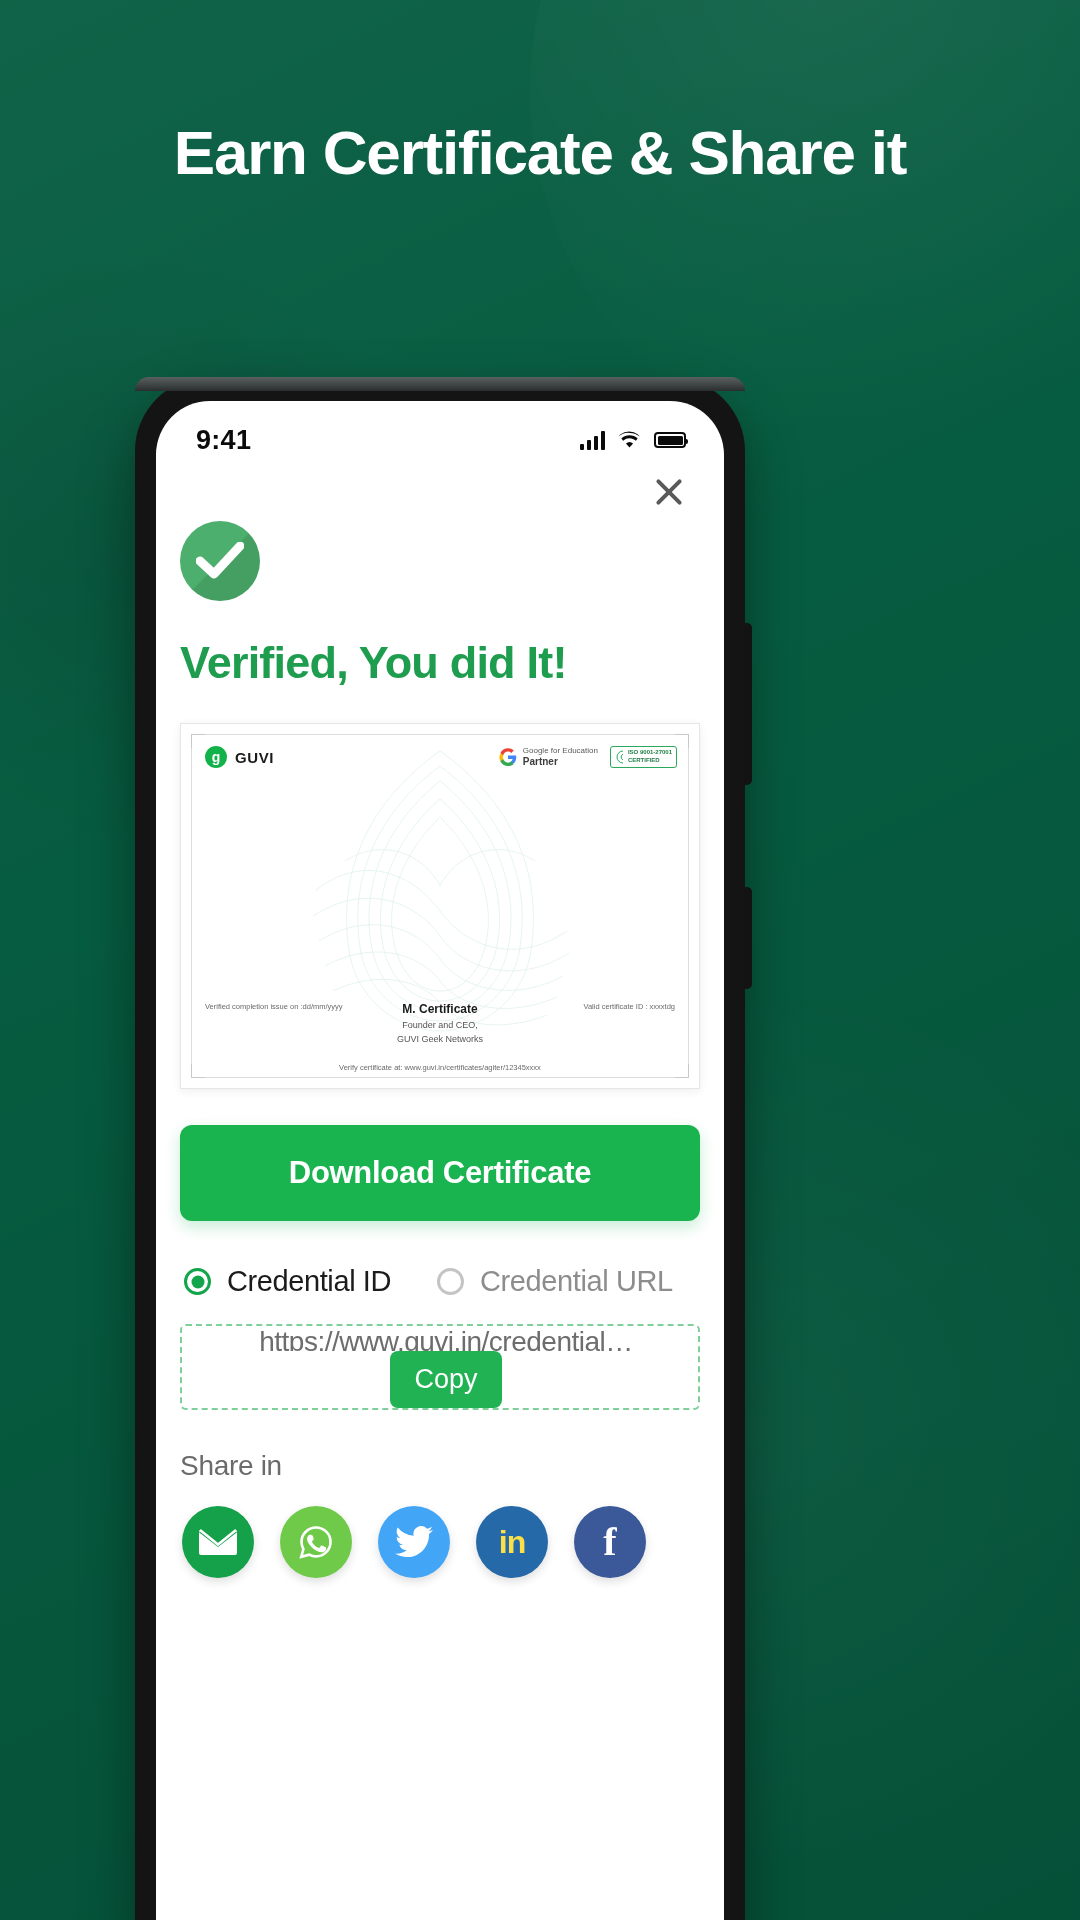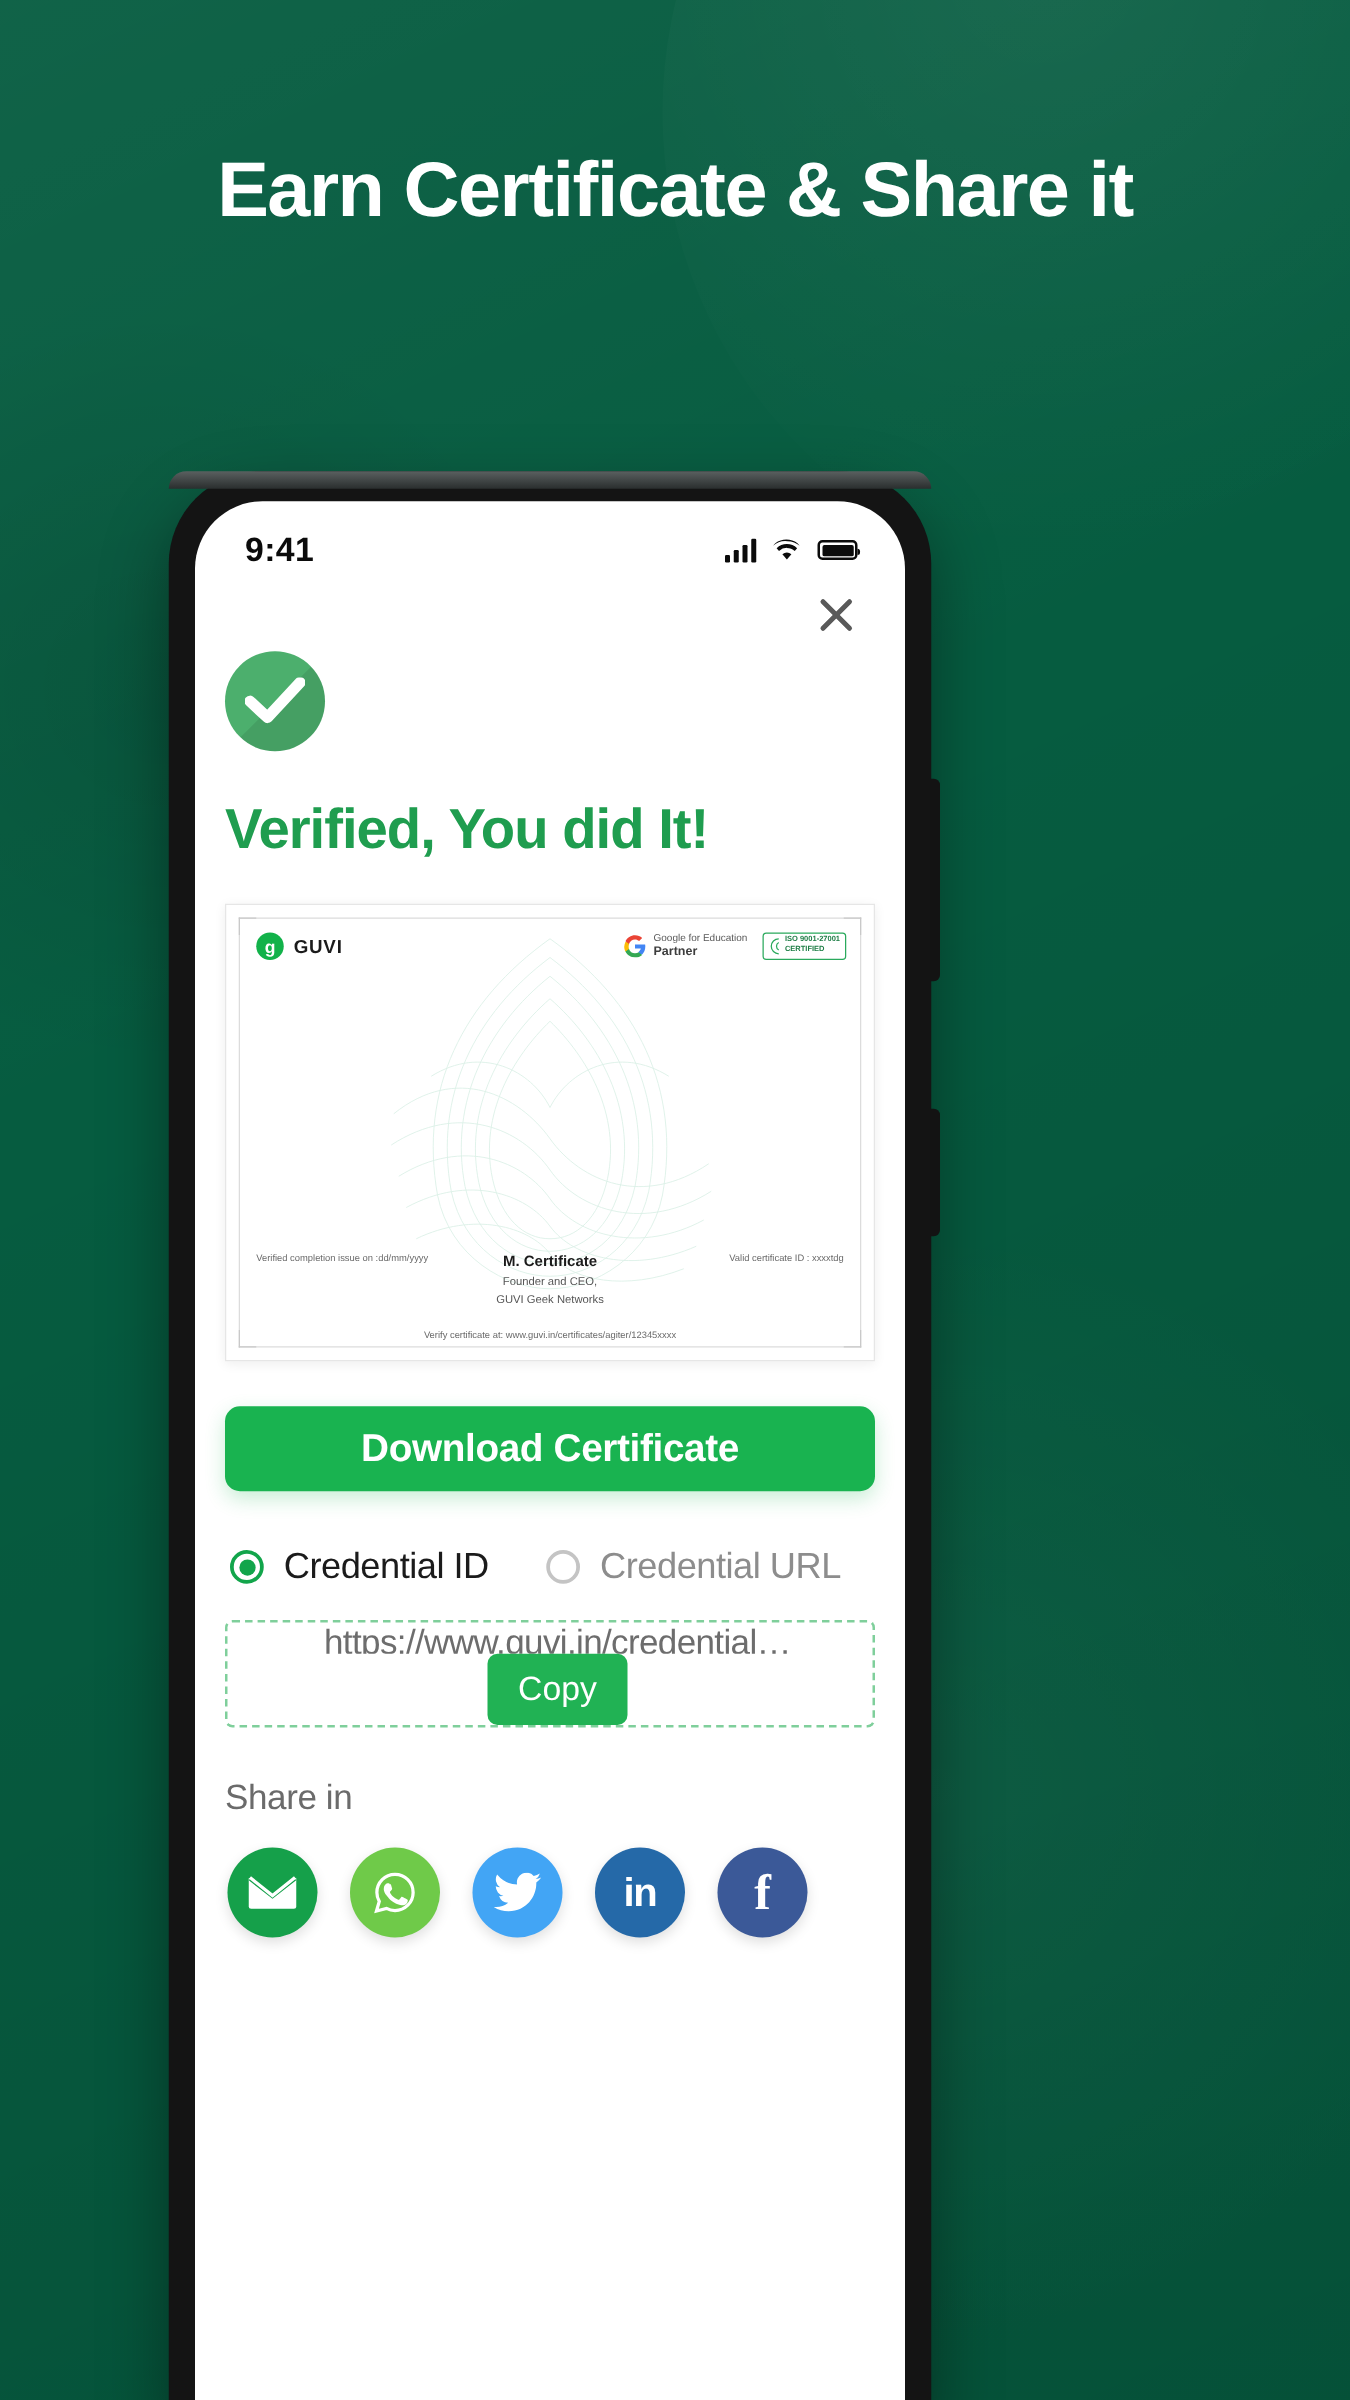--- a/index.html
+++ b/index.html
@@ -175,21 +175,21 @@
   .foot-c { text-align:center; flex:1; }
   .foot-sig { font-size:12px; font-weight:bold; color:#1b1b1b; }
   .foot-role { font-size:9px; color:#555; line-height:1.5; margin-top:3px; }
   .cert-verify {
     position:absolute; left:0; right:0; bottom:16px;
     text-align:center; font-size:7.5px; color:#6a6a6a;
   }
 
   
   .dl-btn {
-    margin-top:36px; height:68px; border-radius:12px;
+    margin-top:36px; height:96px; border-radius:12px;
     background:#1db954; background:#19b350;
     display:flex; align-items:center; justify-content:center;
     color:#ffffff; font-size:31px; font-weight:bold;
     box-shadow:0 6px 16px rgba(25,179,80,.24);
     cursor:pointer; letter-spacing:-.3px;
   }
 
   
   .radio-row { margin-top:44px; display:flex; align-items:center; gap:46px; padding-left:4px; }
   .radio { display:flex; align-items:center; gap:16px; cursor:pointer; }
@@ -230,21 +230,21 @@
   .share-ic {
     width:72px; height:72px; border-radius:50%;
     display:flex; align-items:center; justify-content:center;
     box-shadow:0 4px 10px rgba(0,0,0,.13); cursor:pointer; flex:0 0 auto;
   }
   .ic-email { background:#15a04a; }
   .ic-whatsapp { background:#6fca49; }
   .ic-twitter { background:#42a5f5; }
   .ic-linkedin { background:#2569a8; }
   .ic-facebook { background:#3b5998; }
-  .li-text { color:#ffffff; font-size:32px; font-weight:bold; line-height:1; letter-spacing:-1px; }
+  .li-text { color:#fde047; font-size:32px; font-weight:bold; line-height:1; letter-spacing:-1px; }
   .fb-text { color:#fff; font-size:40px; font-weight:bold; line-height:1; font-family:"Liberation Serif", serif; }
 </style>
 </head>
 <body>
 
 <div class="bg-layer">
   <div class="blob b1"></div>
   <div class="blob b2"></div>
   <div class="blob b3"></div>
   <div class="sheen"></div>

